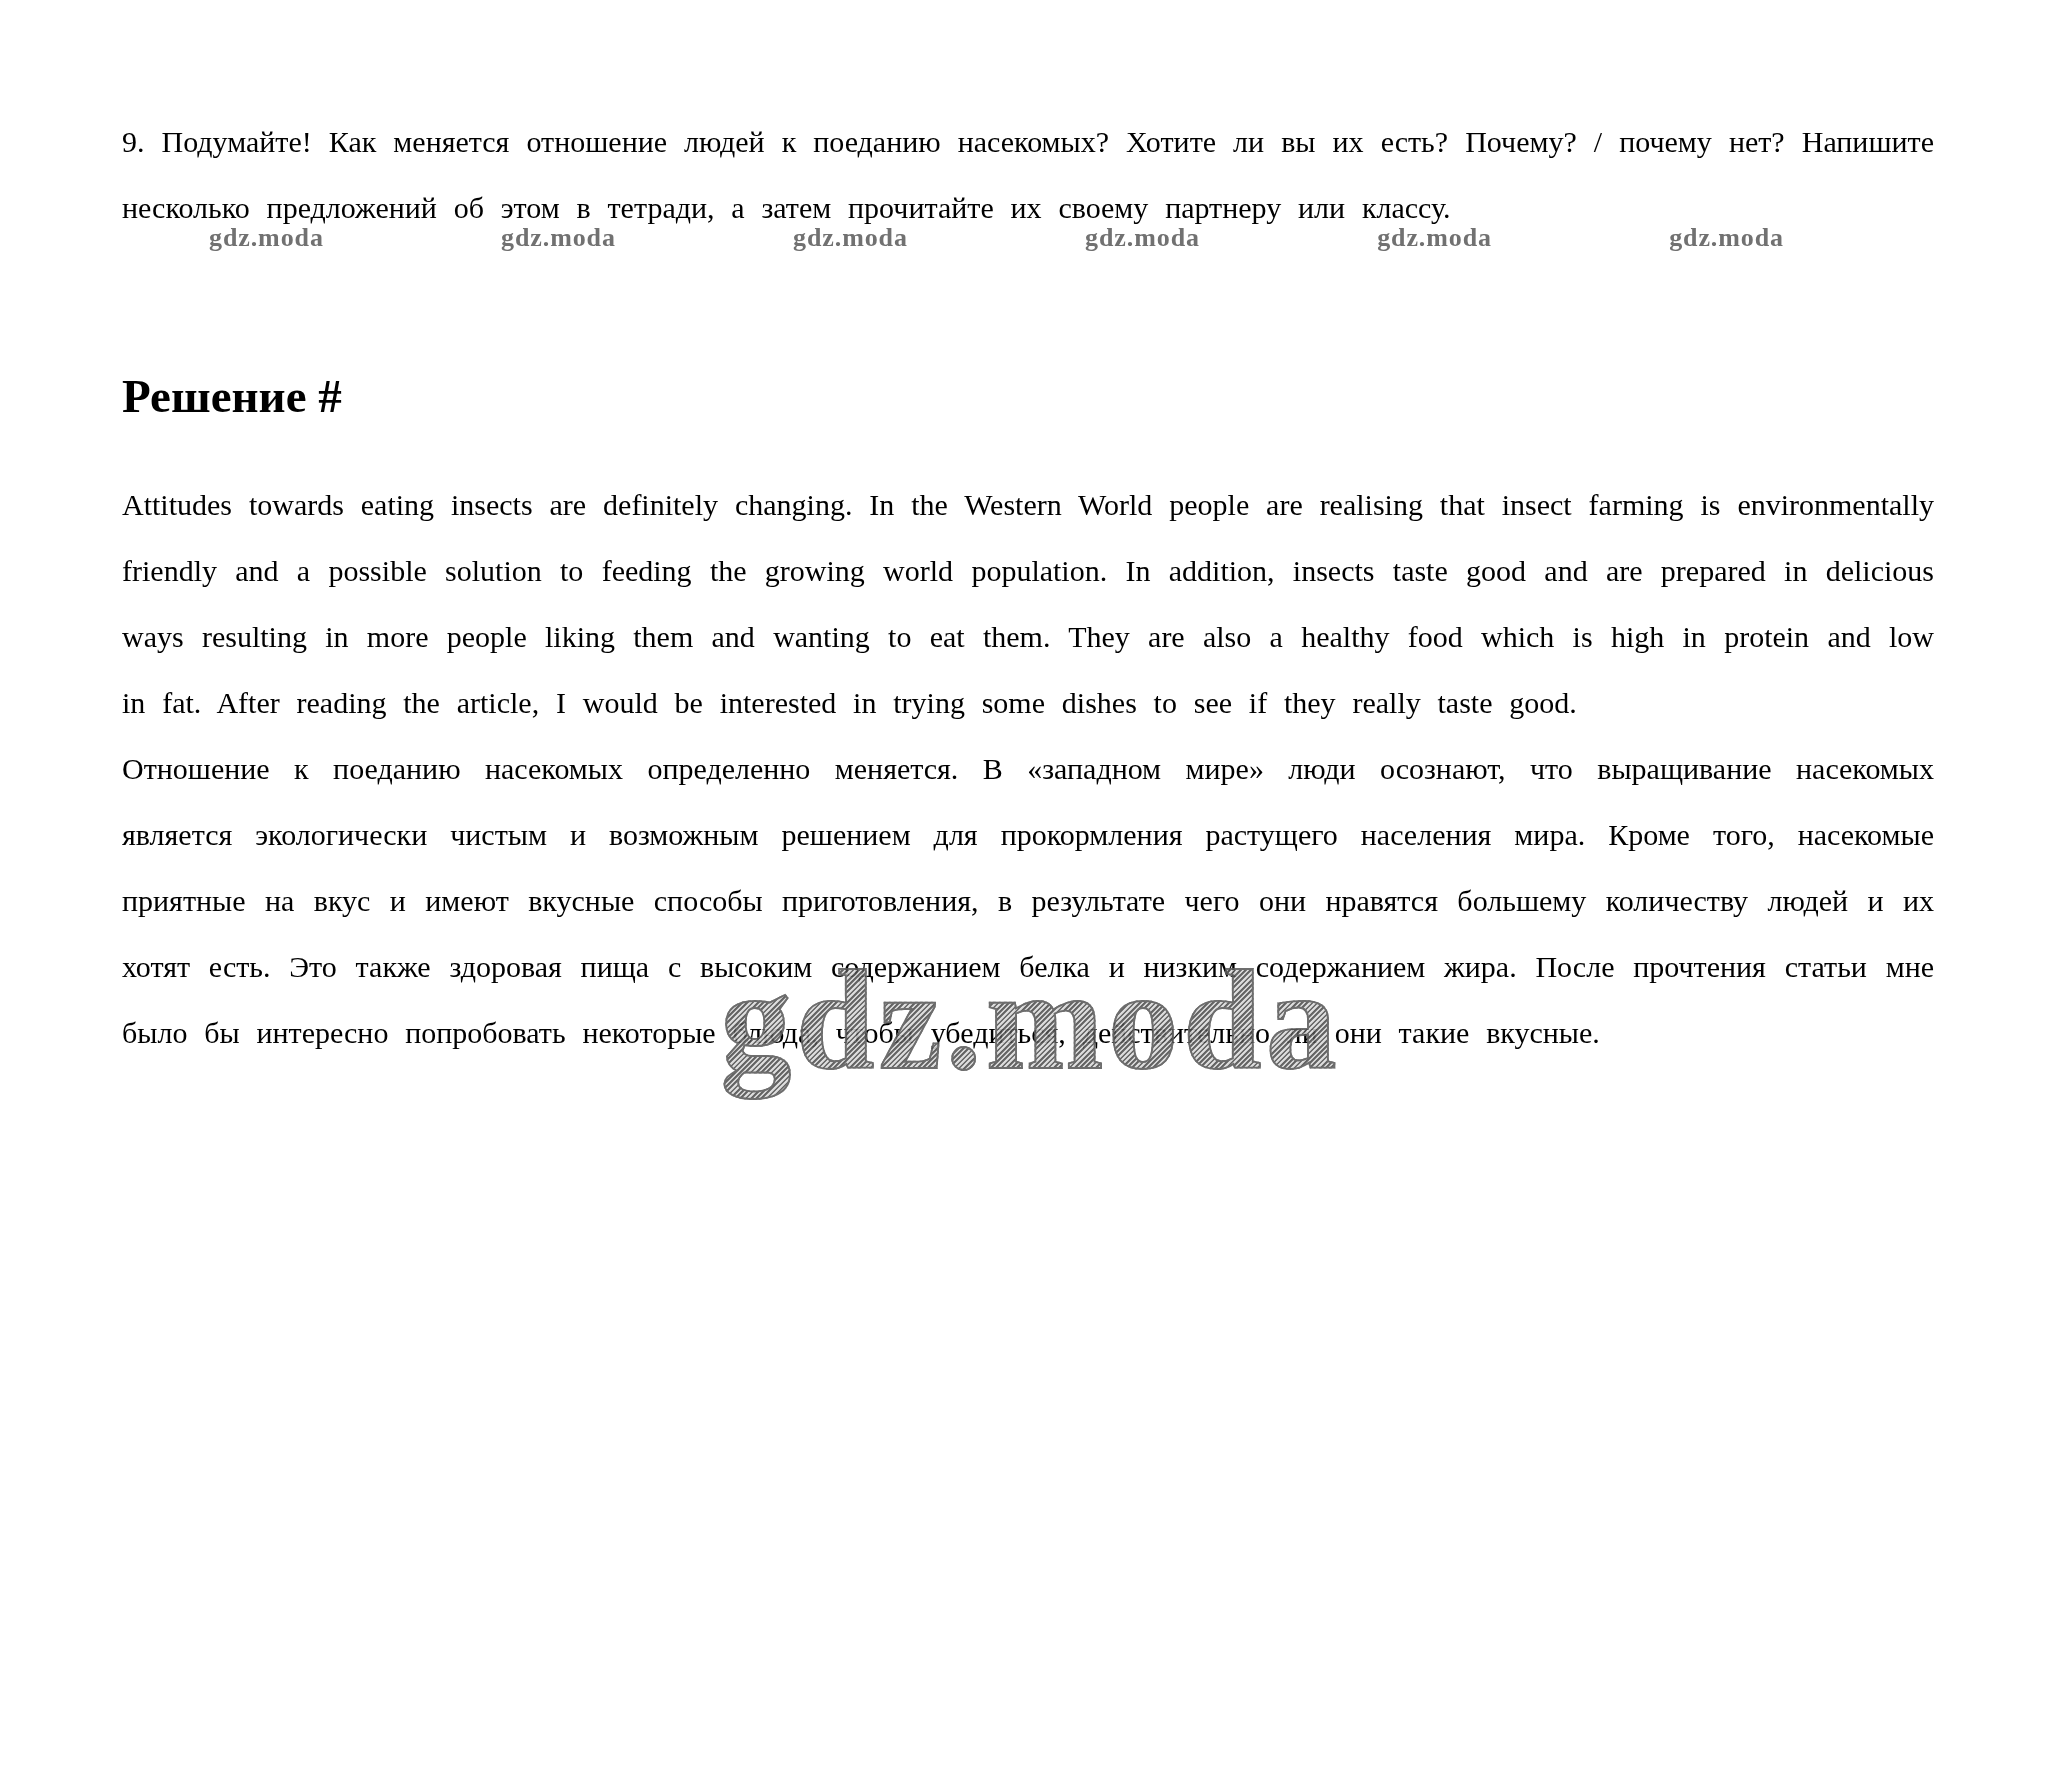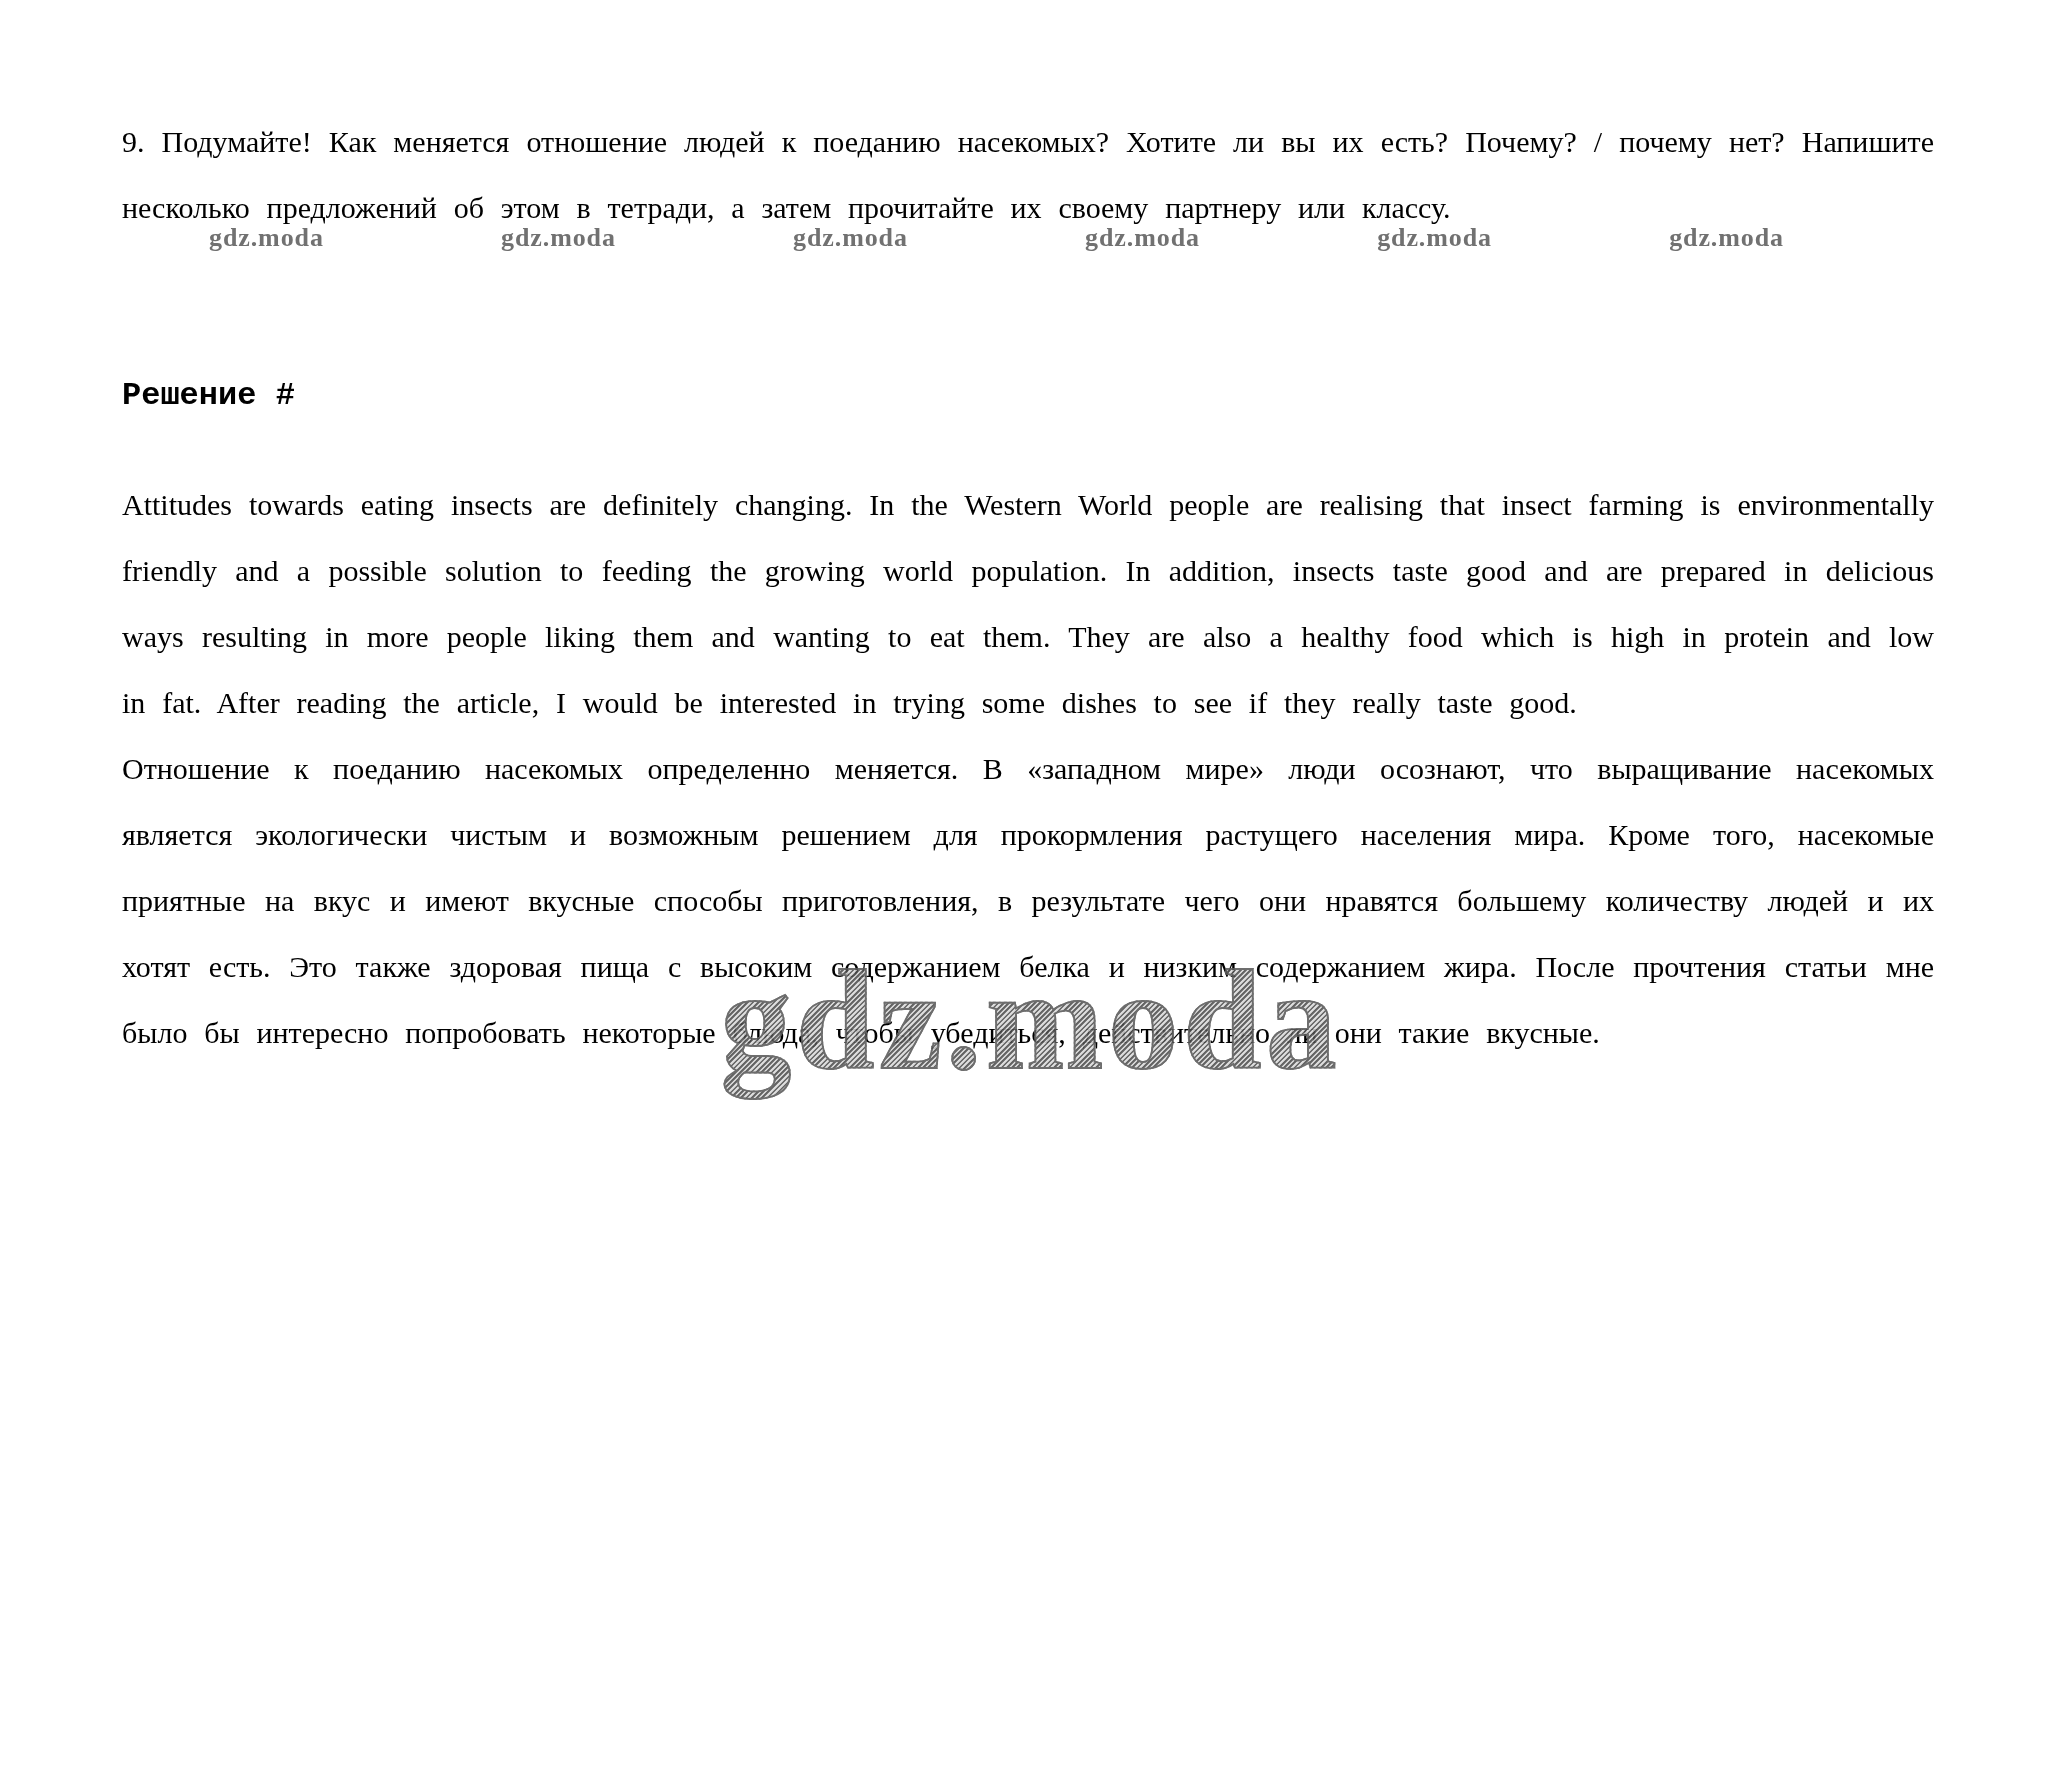--- a/index.html
+++ b/index.html
@@ -27,25 +27,24 @@
     line-height: 66px;
     text-align: justify;
     text-justify: inter-word;
     word-spacing: 9.3px;
     margin: 0;
   }
   .task-para {
     margin-bottom: 122px;
   }
   .solution-heading {
-    font-size: 32px;
+    font-size: 47px;
     line-height: 66px;
     font-weight: bold;
     margin: 0 0 43px 0;
-    font-family: Liberation Mono, monospace;
   }
   .answer-en {
   }
   
   .watermark-main {
     position: absolute;
     top: 939px;
     left: 50%;
     transform: translateX(-50%);
     font-family: "Liberation Serif", serif;

